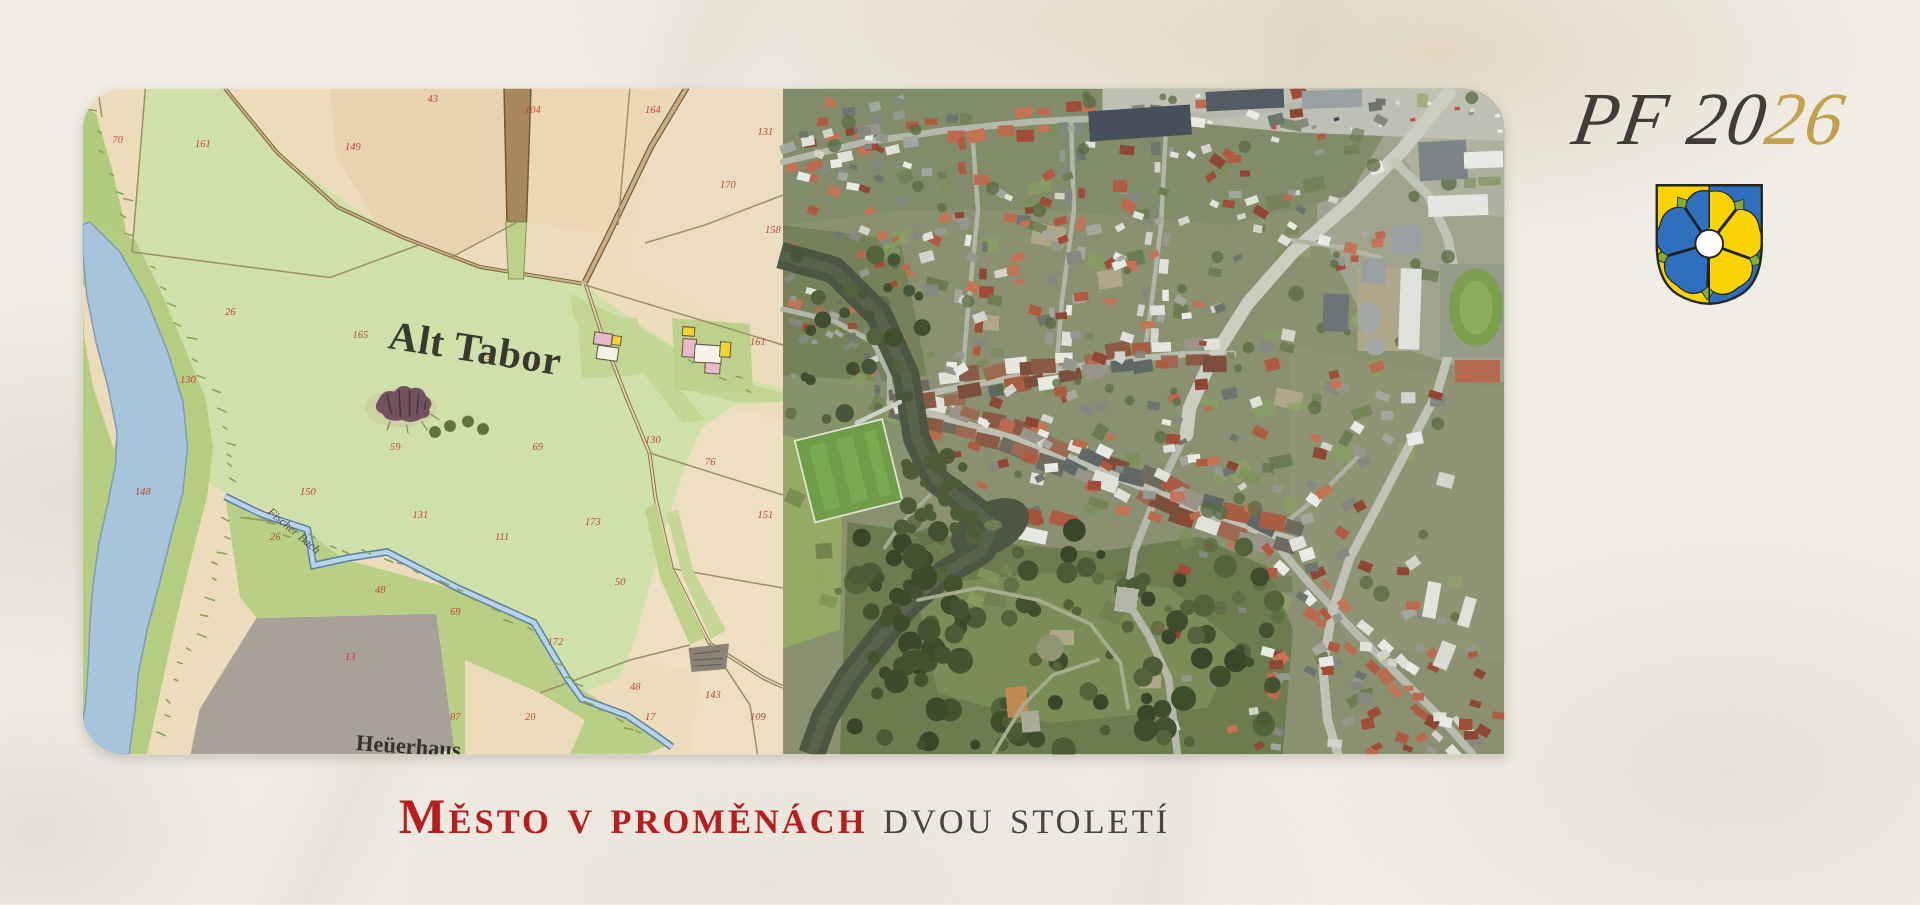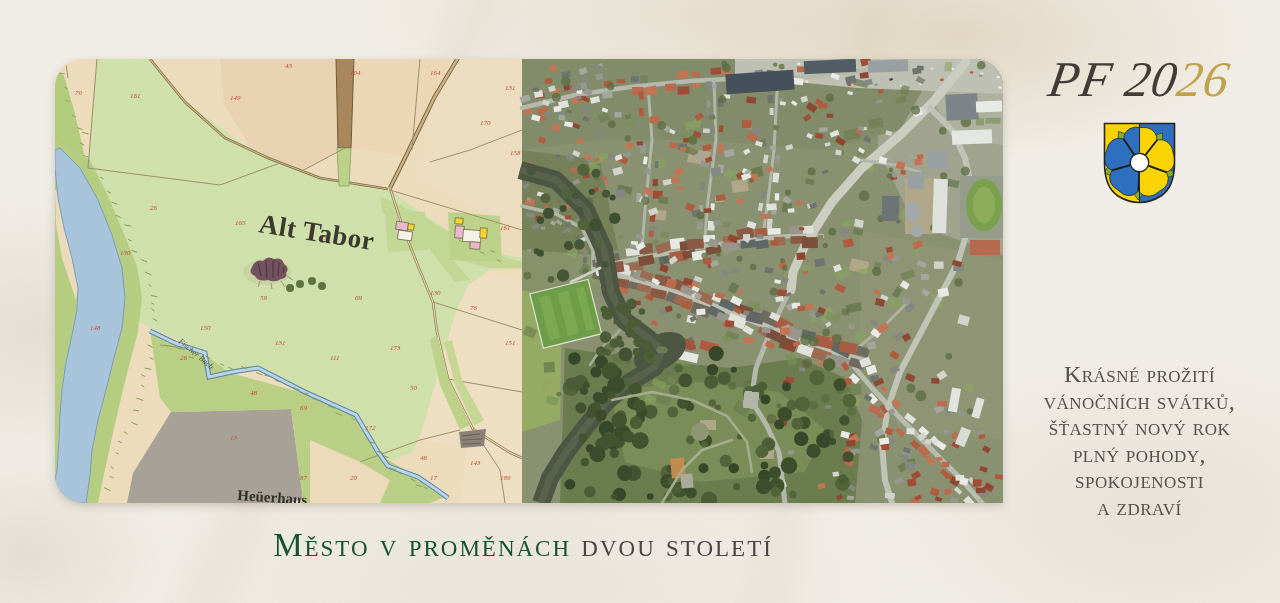--- a/index.html
+++ b/index.html
@@ -15,21 +15,21 @@
   radial-gradient(200px 150px at 2% 92%, rgba(205,196,178,0.35), rgba(205,196,178,0) 70%);
 }
 .panel{position:absolute;left:55px;top:59px;width:948px;height:444px;border-radius:28px 28px 0 28px;overflow:hidden;box-shadow:0 3px 8px rgba(122,110,88,0.3)}
 .rcol{position:absolute;left:1011px;top:0;width:257px;height:603px;text-align:center;color:#55514b}
 .pf{position:absolute;left:0;top:50px;width:257px;text-align:center;font-style:italic;font-size:50px;color:#403d38;letter-spacing:1px;transform:skewX(-9deg)}
 .pf .g{color:#c2a14d}
 .shield{position:absolute;left:91px;top:121px}
 .t1{position:absolute;left:0;top:229px;width:257px;font-size:24px;letter-spacing:0.5px;font-variant:small-caps;line-height:26.6px;color:#55514b}
 .t2{position:absolute;left:0;top:361px;width:257px;font-size:24px;letter-spacing:0.5px;font-variant:small-caps;line-height:26.6px;color:#55514b}
 .caption{position:absolute;left:0px;top:527px;width:1046px;text-align:center;font-size:33px;font-variant:small-caps;letter-spacing:2px;color:#474443}
-.caption .g{color:#14532d;font-weight:normal}
+.caption .g{color:#b91c1c;font-weight:bold}
 </style></head><body>
 <div class="bgtex"></div>
 <svg width="0" height="0">
     <filter id="paper">
       <feTurbulence type="fractalNoise" baseFrequency="0.9" numOctaves="2" result="n"></feTurbulence>
       <feColorMatrix in="n" type="matrix" values="0 0 0 0 0.45 0 0 0 0 0.42 0 0 0 0 0.36 0 0 0 0.06 0"></feColorMatrix>
     </filter>
   </svg>
 <div style="position:absolute;inset:0"><svg width="1280" height="603">
       <rect width="1280" height="603" filter="url(#paper)"></rect>
@@ -1280,14 +1280,13 @@
           <path d="M21.6,17.9 L16.2,17 L16.5,10.4 L22.7,12.5 Z" fill="#85ab39" stroke="#2a3a14" stroke-width="0.7"></path>
           <path d="M10.1,49.4 L7.6,54.2 L1.5,51.8 L5.4,46.6 Z" fill="#85ab39" stroke="#2a3a14" stroke-width="0.7"></path>
           <path d="M36.5,70 L40.3,73.9 L36.2,79 L32.4,73.6 Z" fill="#85ab39" stroke="#2a3a14" stroke-width="0.7"></path>
           <path d="M64.3,51.2 L69.2,48.8 L72.7,54.3 L66.5,56.3 Z" fill="#85ab39" stroke="#2a3a14" stroke-width="0.7"></path>
  <circle cx="37.5" cy="41.5" r="9.2" fill="#ffffff" stroke="#23231e" stroke-width="1.2"></circle>
  <line x1="37.5" y1="2.5" x2="37.5" y2="31" stroke="#23231e" stroke-width="1"></line>
  <line x1="37.5" y1="52" x2="37.5" y2="81.5" stroke="#23231e" stroke-width="1"></line>
 </g>
 <path d="M2.5,2.5 H72.5 V42 Q72.5,66 59,75 Q48.5,81.5 37.5,81.5 Q26.5,81.5 16,75 Q2.5,66 2.5,42 Z" fill="none" stroke="#26261f" stroke-width="1.6"></path>
 </svg></div>
-<div class="t2">Krásné prožití<br>vánočních svátků,<br>šťastný nový rok<br>plný pohody,<br>spokojenosti<br>a zdraví</div>
 </div>
 <div class="caption"><span class="g">Město v proměnách</span> dvou století</div>
 </body></html>

